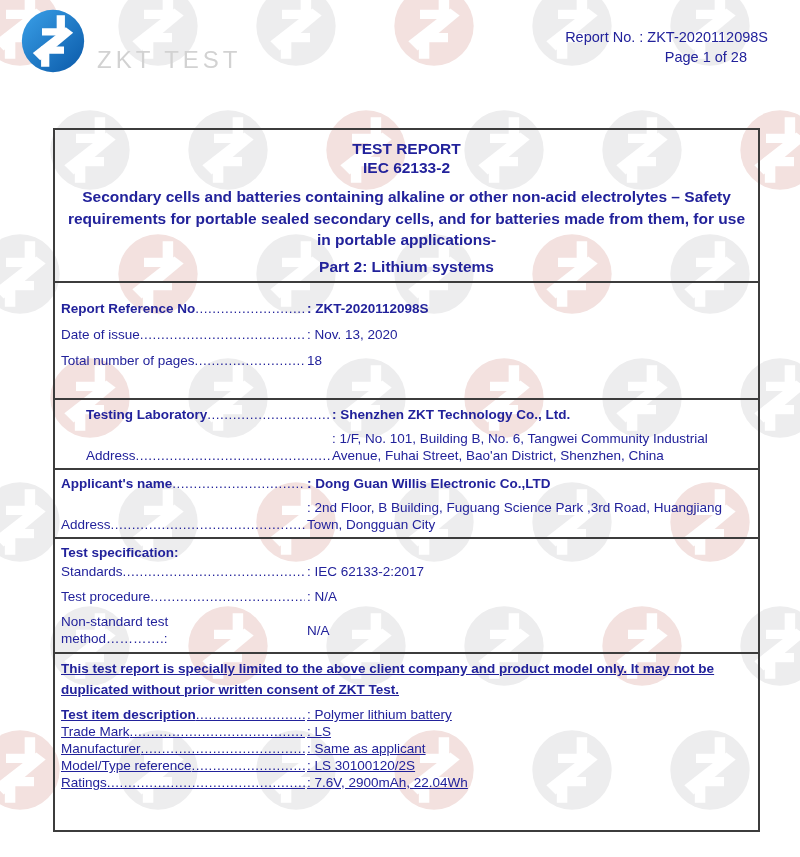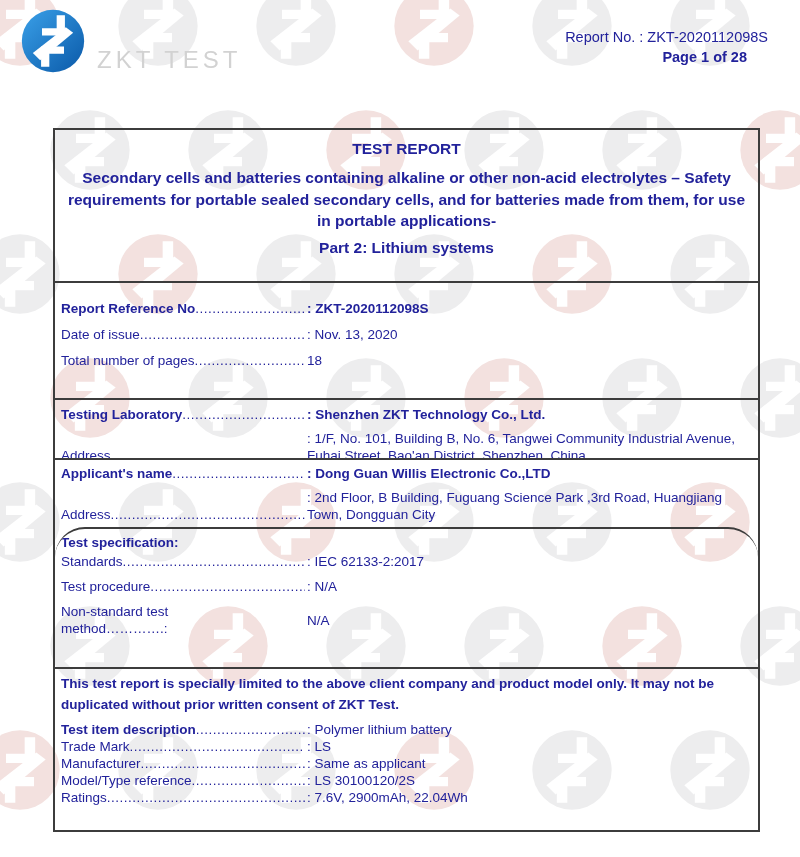--- a/index.html
+++ b/index.html
@@ -37,34 +37,34 @@
   .logo-en{
     position:absolute;left:97px;top:46px;
     font-size:24px;letter-spacing:4px;font-weight:400;
     color:var(--logo-text-gray2);white-space:nowrap;
   }
   .report-meta{
     position:absolute;right:32px;top:27px;
     text-align:right;font-size:14.5px;line-height:20px;
     color:var(--text-navy);
   }
-  .report-meta .page-line{padding-right:21px;font-weight:bold;}
+  .report-meta .page-line{padding-right:21px;}
   
   .doc{
     position:absolute;left:53px;top:128px;width:707px;height:704px;
     border:2px solid var(--border-dark);
     z-index:1;background:transparent;overflow:hidden;
   }
   .sec{border-top:2px solid var(--border-dark);overflow:hidden;}
   .sec-title{border-top:none;height:151px;text-align:center;}
   .sec1{height:117px;}
-  .sec2{height:60px;}
+  .sec2{height:70px;padding-left:25px;}
   .sec3{height:69px;}
-  .sec4{height:140px;border-radius:30px;}
-  .sec5{height:156px;}
+  .sec4{height:115px;}
+  .sec5{height:156px;text-decoration:underline;}
   .t-main{margin-top:9px;font-size:15.5px;font-weight:bold;line-height:19px;}
   .t-std{font-size:15.5px;font-weight:bold;line-height:19px;}
   .t-sub{
     margin-top:9px;padding:0 8px;
     font-size:15.5px;font-weight:bold;line-height:21.5px;text-align:center;
   }
   .t-part{margin-top:6px;font-size:15.5px;font-weight:bold;line-height:20px;}
   
   .row{display:flex;align-items:flex-end;padding-left:6px;padding-right:8px;font-size:13.5px;line-height:17px;}
   .lbl{flex:0 0 244px;display:flex;overflow:hidden;}
@@ -251,20 +251,21 @@
   <div class="report-meta">
     <div>Report No. : ZKT-2020112098S</div>
     <div class="page-line">Page 1  of  28</div>
   </div>
 </div>
 
 <div class="doc">
 
   <div class="sec sec-title">
     <div class="t-main">TEST REPORT</div>
+    <div class="t-std">IEC 62133-2</div>
     <div class="t-sub">Secondary cells and batteries containing alkaline or other non-acid electrolytes – Safety requirements for portable sealed secondary cells, and for batteries made from them, for use in portable applications-</div>
     <div class="t-part">Part 2: Lithium systems</div>
   </div>
 
   <div class="sec sec1">
     <div class="row">
       <span class="lbl">
           <span class="lt b">Report Reference No</span>
           <span class="dots"></span>
         </span>

